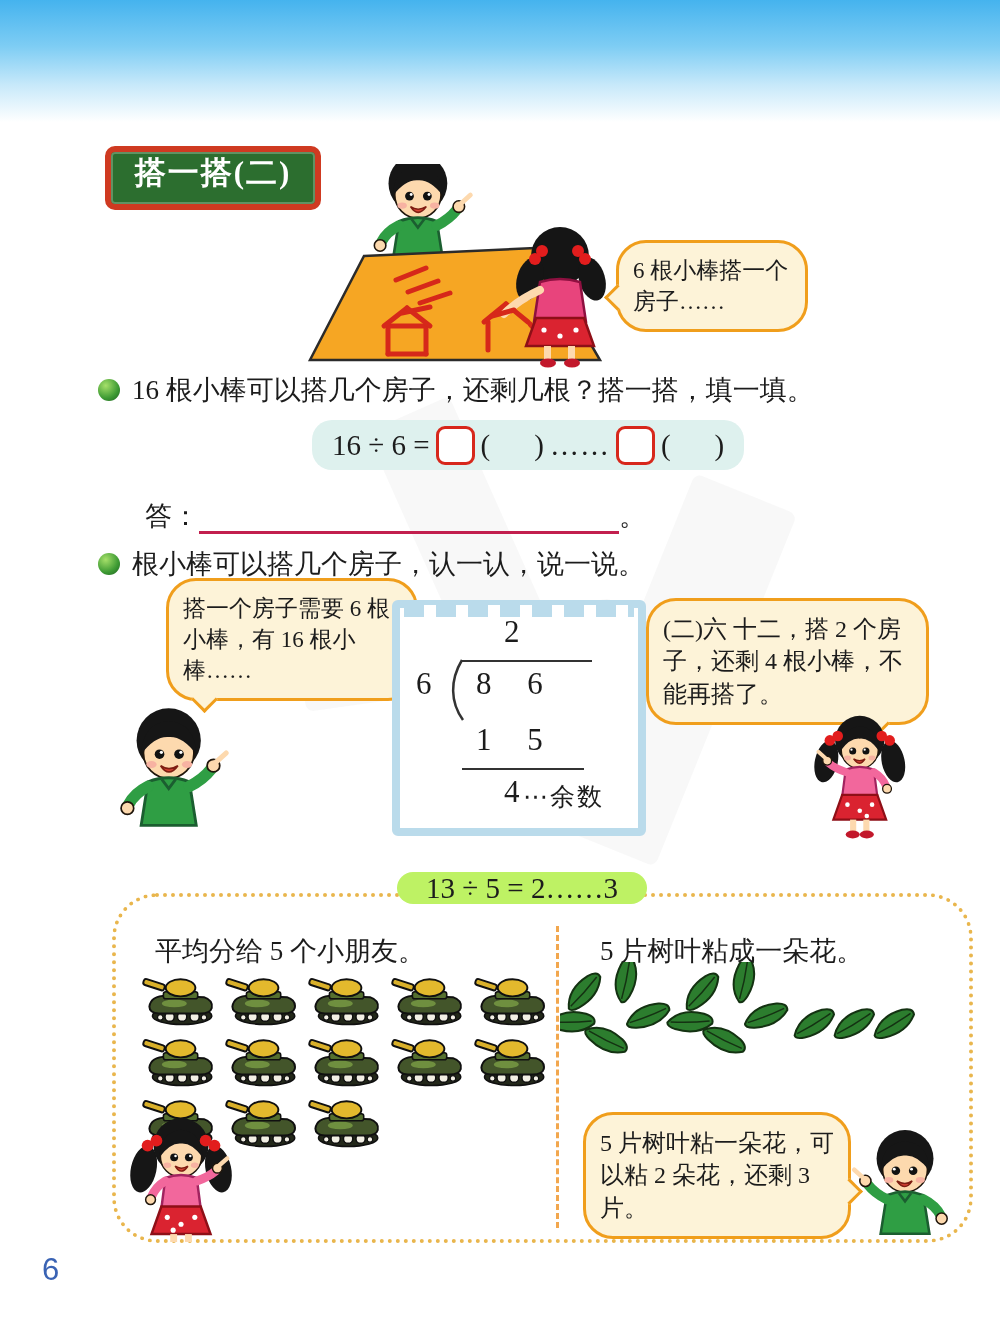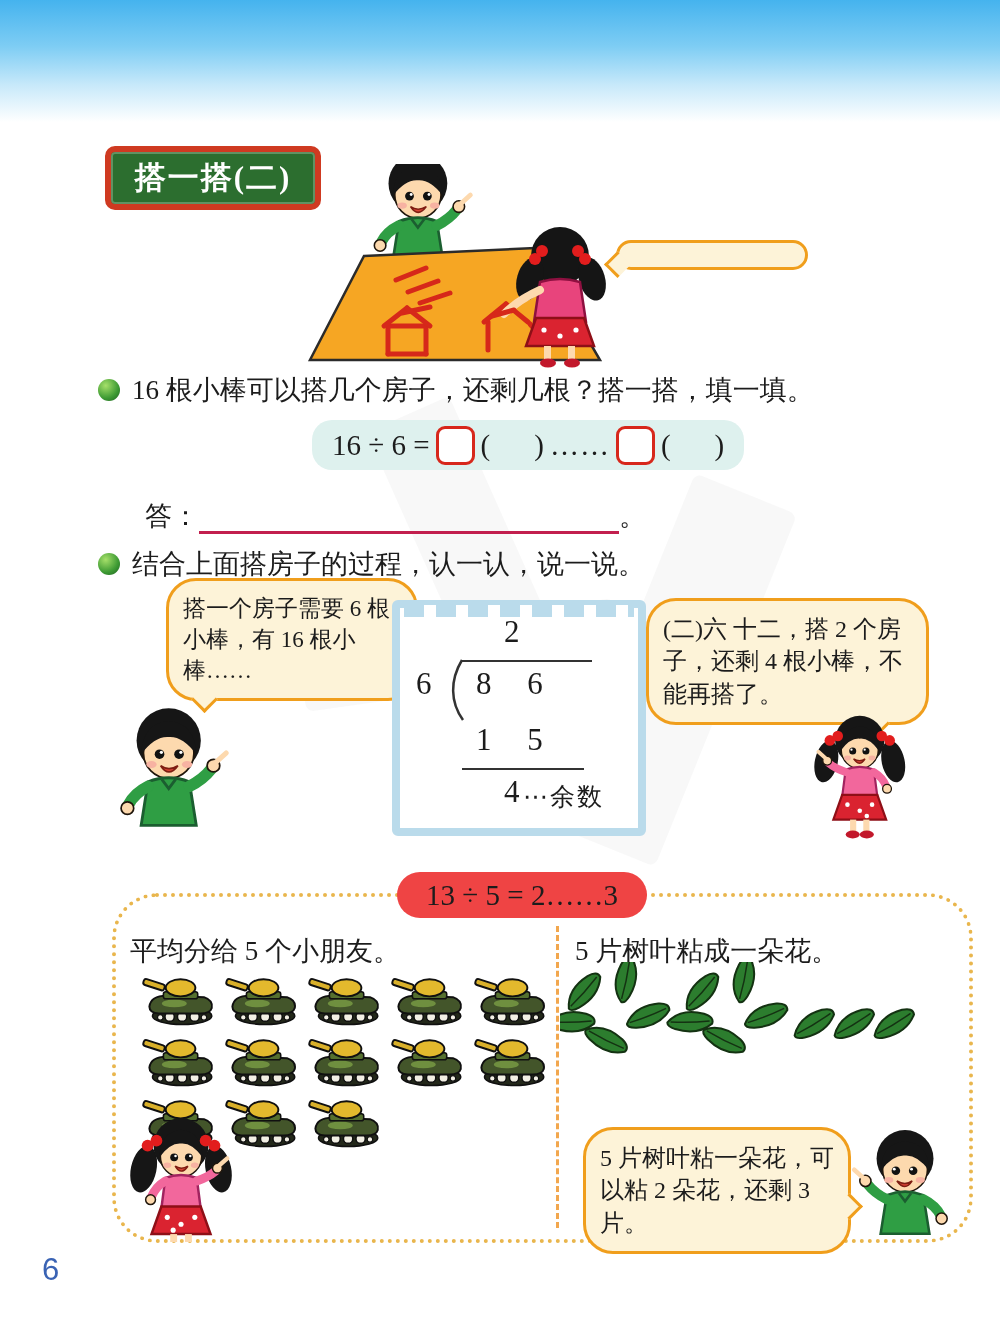--- a/index.html
+++ b/index.html
@@ -9,38 +9,38 @@
        background:linear-gradient(#45b3ee 0%,#7ecdf4 38%,#c8e9fa 70%,#ffffff 100%);}
   
   .wm{position:absolute;background:rgba(110,110,110,.05);transform:rotate(-24deg);border-radius:8px;}
   .wm1{left:430px;top:400px;width:90px;height:330px;}
   .wm2{left:620px;top:480px;width:110px;height:380px;transform:rotate(22deg);}
   .wm3{left:300px;top:620px;width:320px;height:70px;transform:rotate(-8deg);}
 
   .title-badge{position:absolute;left:105px;top:146px;width:204px;height:52px;
       background:#2c6e2f;border:6px solid #cf3a21;border-radius:10px;
       box-shadow:inset 0 0 0 2px rgba(255,255,255,.25);
-      display:flex;align-items:center;justify-content:center;}
+      display:flex;align-items:flex-start;justify-content:center;}
   .title-badge span{color:#fff;font-size:31px;font-weight:bold;letter-spacing:2px;}
 
   .scene{position:absolute;left:292px;top:164px;width:345px;height:212px;}
 
   .bubble{position:absolute;background:#fdf3d8;border:3px solid #f09e1c;border-radius:30px;
       padding:12px 14px;font-size:23px;line-height:1.35;box-sizing:border-box;}
   .bubble .tail{position:absolute;width:16px;height:16px;background:#fdf3d8;transform:rotate(45deg);}
   .tail-left{left:-11px;top:52%;border-left:3px solid #f09e1c;border-bottom:3px solid #f09e1c;}
   .tail-bl{left:26px;bottom:-11px;border-left:3px solid #f09e1c;border-bottom:3px solid #f09e1c;transform:rotate(-45deg)!important;}
   .tail-br{right:40px;bottom:-11px;border-right:3px solid #f09e1c;border-bottom:3px solid #f09e1c;transform:rotate(45deg)!important;}
   .tail-right{right:-11px;top:55%;border-right:3px solid #f09e1c;border-top:3px solid #f09e1c;}
 
   .b-scene{left:616px;top:240px;width:192px;}
   .b-midleft{left:166px;top:578px;width:252px;}
   .b-midright{left:646px;top:598px;width:283px;font-size:24px;}
   .b-botleft{left:240px;top:1128px;width:242px;font-size:24px;}
-  .b-botright{left:583px;top:1112px;width:268px;font-size:24px;margin-top:15px;}
+  .b-botright{left:583px;top:1112px;width:268px;font-size:24px;}
 
   .task-line{position:absolute;left:98px;display:flex;align-items:flex-start;font-size:27px;}
   .t1{top:372px;width:870px;font-family:Liberation Serif, serif;}
   .t2{top:546px;width:760px;}
   .t3{top:842px;width:500px;}
   .pea{flex:0 0 22px;width:22px;height:22px;border-radius:50%;margin:7px 12px 0 0;
        background:radial-gradient(circle at 35% 30%, #a6e06a, #3d9a33 60%, #1c5e1f);}
 
   .eq-strip{position:absolute;left:312px;top:420px;height:50px;background:#def1ee;border-radius:20px;
       display:flex;align-items:center;padding:0 20px;font-size:29px;gap:6px;}
@@ -64,23 +64,23 @@
   .dv-p{left:76px;top:114px;letter-spacing:14px;}
   .dv-line2{position:absolute;left:62px;top:160px;width:122px;height:2px;background:#333;}
   .dv-r{left:104px;top:166px;}
   .dv-note{left:123px;top:172px;font-size:25px;letter-spacing:2px;}
 
   .kid{position:absolute;}
 
   .big-box{position:absolute;left:112px;top:893px;width:853px;height:342px;
       border:4px dotted #e9b64d;border-radius:45px;}
   .divider{position:absolute;left:556px;top:926px;height:302px;width:0;border-left:3px dashed #f2a74e;}
-  .eq-label{position:absolute;left:397px;top:872px;width:250px;height:46px;background:#ef4444;
+  .eq-label{position:absolute;left:397px;top:872px;width:250px;height:32px;background:#bef264;
       border-radius:23px;display:flex;align-items:center;justify-content:center;font-size:29px;}
-  .caption{position:absolute;font-size:27px;}
+  .caption{position:absolute;font-size:27px;margin-left:25px;}
   .cap-left{left:130px;top:933px;}
   .cap-right{left:575px;top:933px;}
 
   #tank-grid{position:absolute;left:140px;top:972px;display:flex;flex-direction:column;gap:6px;}
   .tank-row{display:flex;gap:5px;}
   .tank{width:78px;height:55px;}
 
   #leaf-field{position:absolute;left:560px;top:962px;width:400px;height:125px;}
 
   .page-number{position:absolute;left:42px;top:1252px;font-size:31px;color:#3a63b4;
@@ -213,20 +213,21 @@
       <line x1="200" y1="152" x2="222" y2="146" stroke="#d6281a" stroke-width="5" stroke-linecap="round"></line>
       <rect x="252" y="182" width="7" height="14" fill="#fdd9ae"></rect>
       <rect x="276" y="182" width="7" height="14" fill="#fdd9ae"></rect>
       <ellipse cx="256" cy="199" rx="8" ry="4.5" fill="#c2182b"></ellipse>
       <ellipse cx="280" cy="199" rx="8" ry="4.5" fill="#c2182b"></ellipse>
     </g>
   </svg>
 
   <div class="bubble b-scene">
     <div class="tail tail-left"></div>
+    <span>6 根小棒搭一个房子……</span>
   </div>
 
   <div class="task-line t1">
     <span class="pea"></span>
     <span>16 根小棒可以搭几个房子，还剩几根？搭一搭，填一填。</span>
   </div>
 
   <div class="eq-strip">
     <span>16 ÷ 6 =</span>
     <span class="ansbox"></span>
@@ -241,21 +242,21 @@
   </div>
 
   <div class="answer-line">
     <span>答：</span>
     <span class="blank"></span>
     <span>。</span>
   </div>
 
   <div class="task-line t2">
     <span class="pea"></span>
-    <span>结合上面搭房子的过程，认一认，说一说。</span>
+    <span>根小棒可以搭几个房子，认一认，说一说。</span>
   </div>
 
   <div class="bubble b-midleft">
     <div class="tail tail-bl"></div>
     <span>搭一个房子需要 6 根小棒，有 16 根小棒……</span>
   </div>
   <svg class="kid" style="left:102px;top:706px;width:138px;height:140px" viewBox="0 0 120 122">
     <use href="#sym-boy" width="120" height="140"></use>
   </svg>
 

